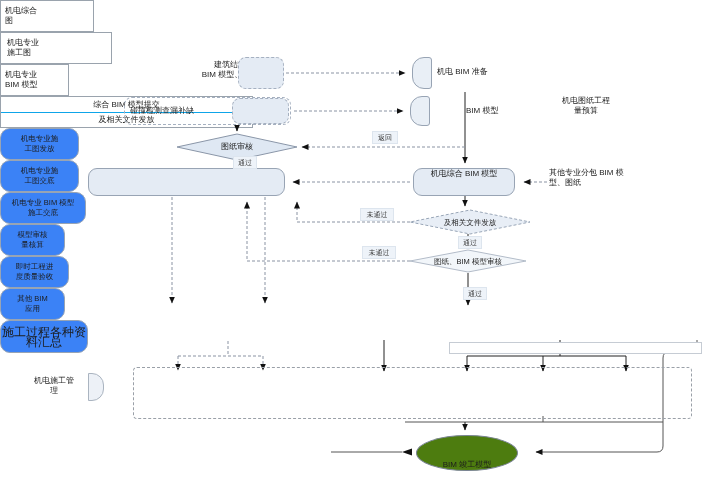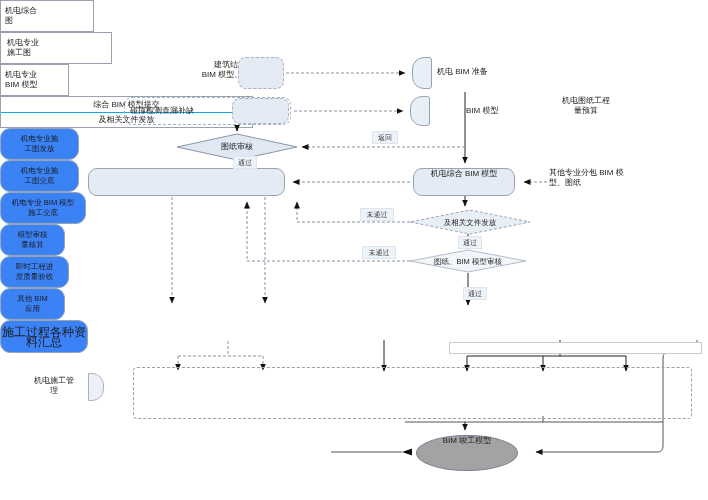--- a/index.html
+++ b/index.html
@@ -15,22 +15,22 @@
   .bracketL{border-radius:12px 3px 3px 12px;background:#e9eff6;}
   .bracketR{border-radius:0 12px 12px 0;background:#edf1f7;border:1px solid #aab4c0;}
   .plainbox{background:#fff;border:1px solid #9aa3ad;}
   .cell{width:100%;height:15px;line-height:15px;overflow:hidden;}
   .cell2{border-top:1px solid #0ea5e9;}
   .strip{background:#fff;border:1px solid #c6ccd4;}
   .dashcontainer{border:1px dashed #9aa0a8;border-radius:4px;background:transparent;}
   .pill{background:#3b82f6;border:1px solid #98a4b4;border-radius:10px;
         display:flex;align-items:center;justify-content:center;text-align:center;
         font-size:7.5px;line-height:9px;}
-  .ellipse{background:#a3a3a3;border:1px solid #7a8494;border-radius:50%;
-        display:flex;align-items:flex-start;justify-content:center;font-size:8px;}
+  .ellipse{background:#4d7c0f;border:1px solid #7a8494;border-radius:50%;
+        display:flex;align-items:flex-end;justify-content:center;font-size:8px;}
   .elabel{font-size:7px;line-height:11px;background:#eef3f9;border:1px solid #dde5ee;
         color:#333;text-align:center;z-index:3;padding:0 1px;}
   .fL{display:flex;align-items:center;}
 </style>
 </head>
 <body>
 
 <div id="stage">
 
   <svg class="wires" viewBox="0 0 708 500">

